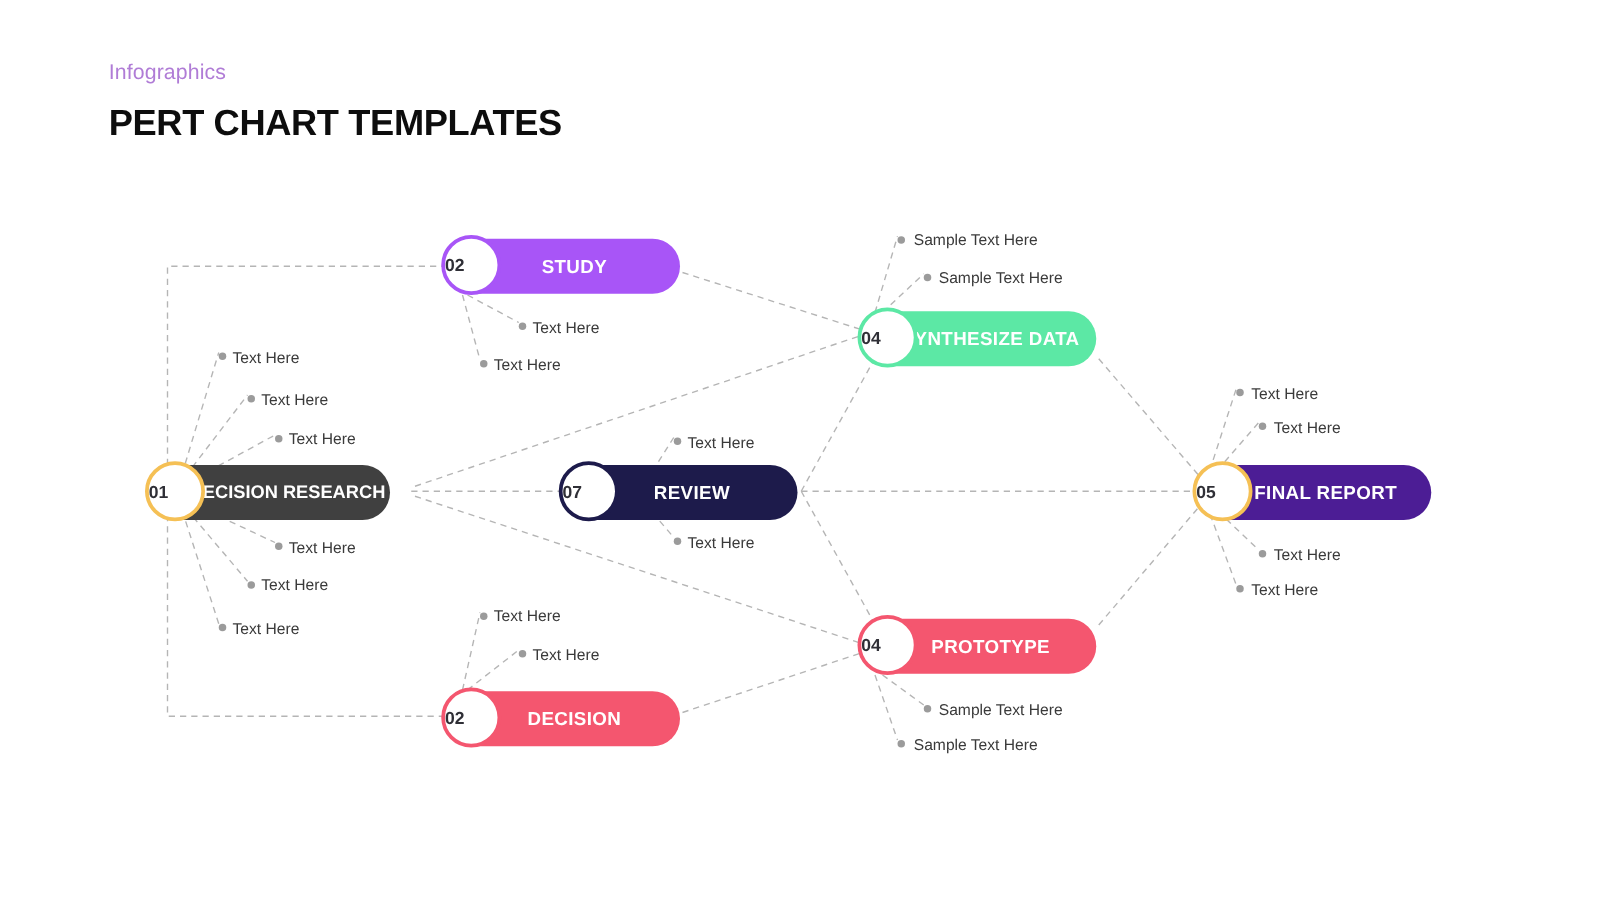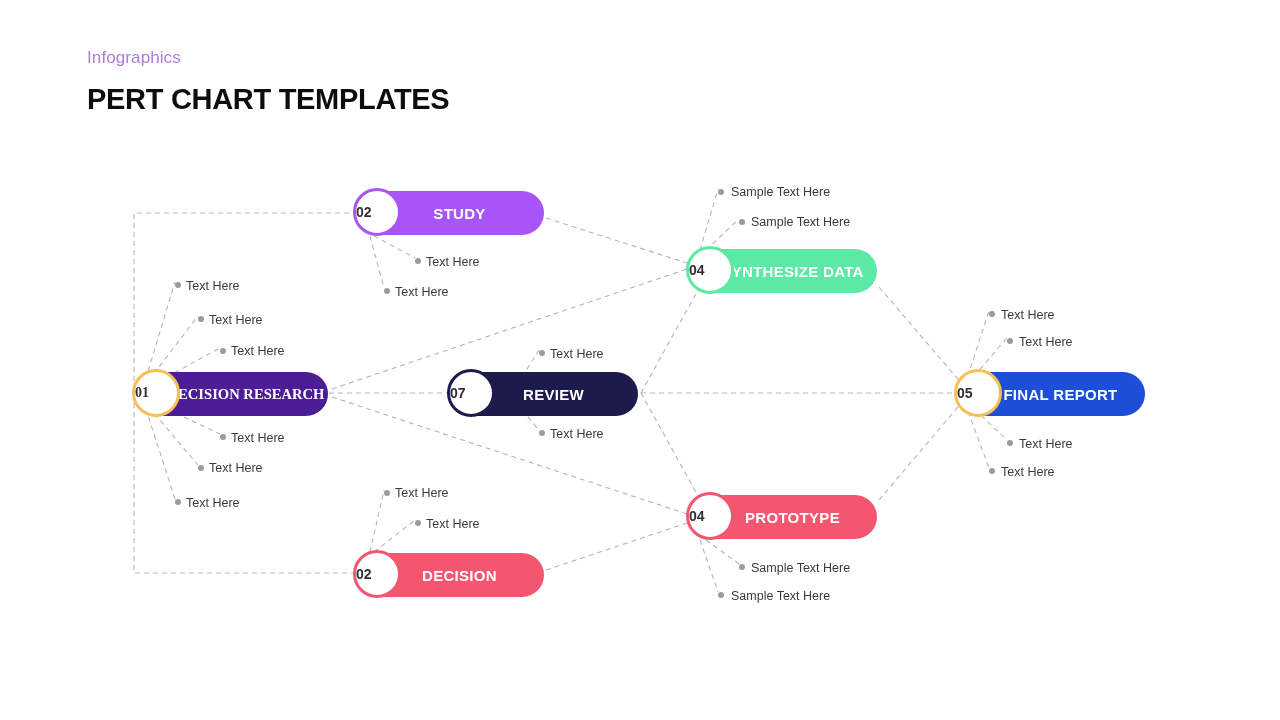--- a/index.html
+++ b/index.html
@@ -173,21 +173,21 @@
 
       <path d="M 879 500 L 963 401"></path>
 
       <path d="M 965 385 L 989 311"></path>
       <path d="M 968 383 L 1007 338"></path>
       <path d="M 968 403 L 1007 440"></path>
       <path d="M 965 403 L 989 468"></path>
     </g>
   </svg>
 
-  <div class="node tight" id="node-decision-research" style="left: 134px; top: 372px; width: 194px; background: #4c1d95; font-family: Liberation Serif, serif;">
+  <div class="node tight" id="node-decision-research" style="left: 118px; top: 372px; width: 194px; background: #404040;">
     <span class="badge" style="border-color: rgb(245, 192, 85);">
       <span>01</span>
     </span>
     <span class="node-label">DECISION RESEARCH</span>
   </div>
 
   <div class="node" id="node-study" style="left: 355px; top: 191px; width: 189px; background: rgb(168, 85, 247);">
     <span class="badge" style="border-color: rgb(168, 85, 247);">
       <span>02</span>
     </span>
@@ -215,21 +215,21 @@
     <span class="node-label">SYNTHESIZE DATA</span>
   </div>
 
   <div class="node" id="node-prototype" style="left: 688px; top: 495px; width: 189px; background: rgb(244, 86, 111);">
     <span class="badge" style="border-color: rgb(244, 86, 111);">
       <span>04</span>
     </span>
     <span class="node-label">PROTOTYPE</span>
   </div>
 
-  <div class="node" id="node-final-report" style="left: 956px; top: 372px; width: 189px; background: #1d4ed8;">
+  <div class="node" id="node-final-report" style="left: 956px; top: 372px; width: 189px; background: #4c1d95;">
     <span class="badge" style="border-color: rgb(245, 192, 85);">
       <span>05</span>
     </span>
     <span class="node-label">FINAL REPORT</span>
   </div>
 
   <div id="leaf-layer">
       <span class="dot" style="left: 175px; top: 282px; background: rgb(155, 155, 155);"></span>
       <span class="leaf" style="left: 186px; top: 280px; color: rgb(58, 58, 58);">Text Here</span>
       <span class="dot" style="left: 198px; top: 316px; background: rgb(155, 155, 155);"></span>

